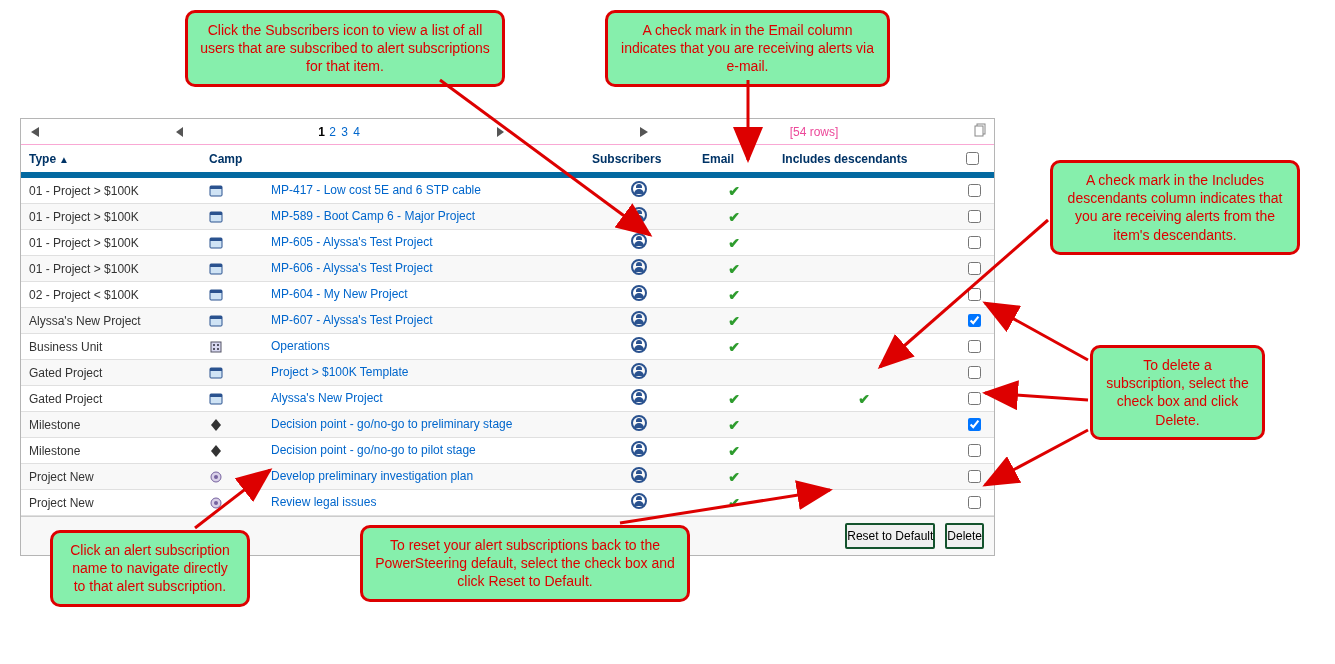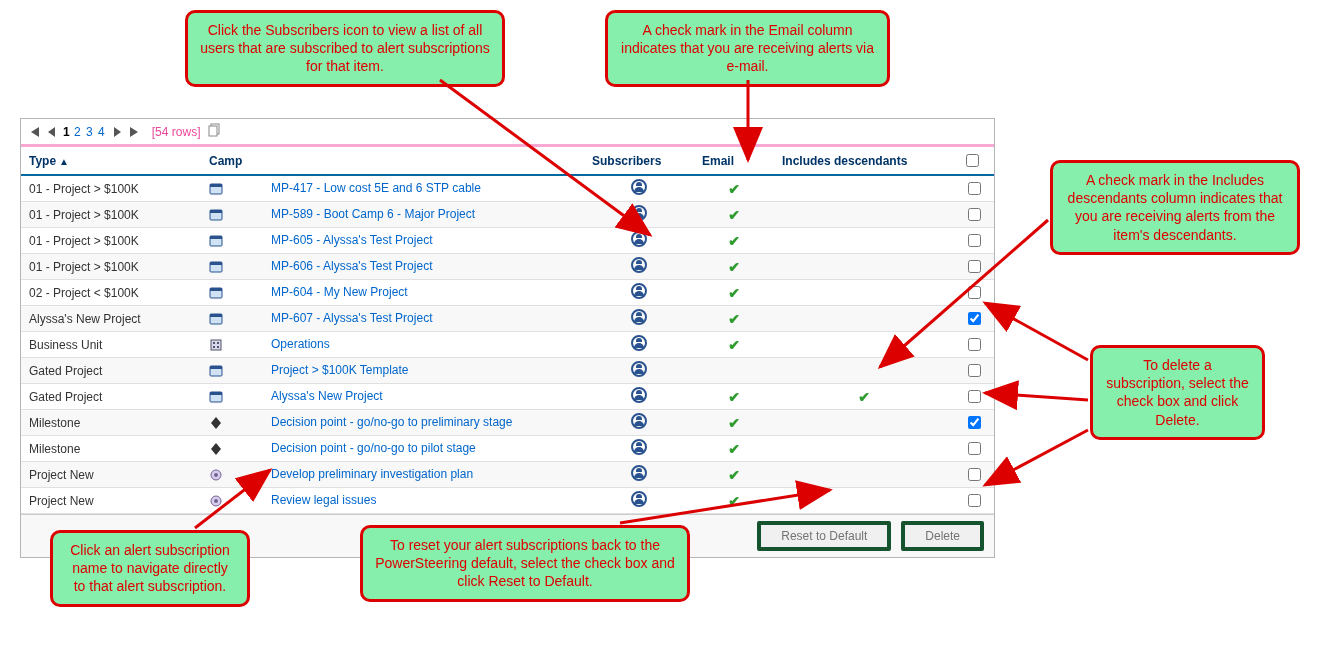--- a/index.html
+++ b/index.html
@@ -20,22 +20,23 @@
     width: 975px;
     border: 1px solid #b5b5b5;
     background: #fff;
   }
   .pager {
     display: flex;
     align-items: center;
     gap: 4px;
     padding: 4px 6px;
     background: #fff;
-    border-bottom: 3px solid #f9a8d4;
+    border-bottom: 1px solid #f9a8d4;
     font-size: 12px;
+    justify-content: space-between;
   }
   .pager .arrow-btn {
     display: inline-flex;
     align-items: center;
     justify-content: center;
     width: 14px;
     height: 14px;
     cursor: pointer;
     color: #333;
   }
@@ -50,21 +51,21 @@
   .pager .copy-icon { margin-left: 4px; cursor: pointer; }
   table.data-grid {
     width: 100%;
     border-collapse: collapse;
   }
   table.data-grid th {
     text-align: left;
     background: #fff;
     color: #003366;
     font-weight: bold;
-    border-bottom: 2px solid #0369a1;
+    border-bottom: 6px solid #0369a1;
     padding: 4px 8px;
     font-size: 12px;
     height: 24px;
   }
   table.data-grid th.sort-col::after {
     content: " ▲";
     font-size: 10px;
     color: #003366;
   }
   table.data-grid td {
@@ -132,27 +133,27 @@
   }
   .footer-bar {
     display: flex;
     justify-content: flex-end;
     gap: 10px;
     padding: 6px 10px;
     background: #f8f8f8;
     border-top: 1px solid #ccc;
   }
   .footer-bar button {
-    padding: 4px 20px;
+    padding: 4px 0;
     font-size: 12px;
     background: #f0f0f0;
-    border: 4px solid #14532d;
+    border: 2px solid #14532d;
     border-radius: 2px;
     cursor: pointer;
-    color: #737373;
+    color: #000000;
   }
 
   
   .callout {
     position: absolute;
     border: 3px solid #d00;
     border-radius: 10px;
     padding: 8px 12px;
     background: #86efac;
     color: #d00;

